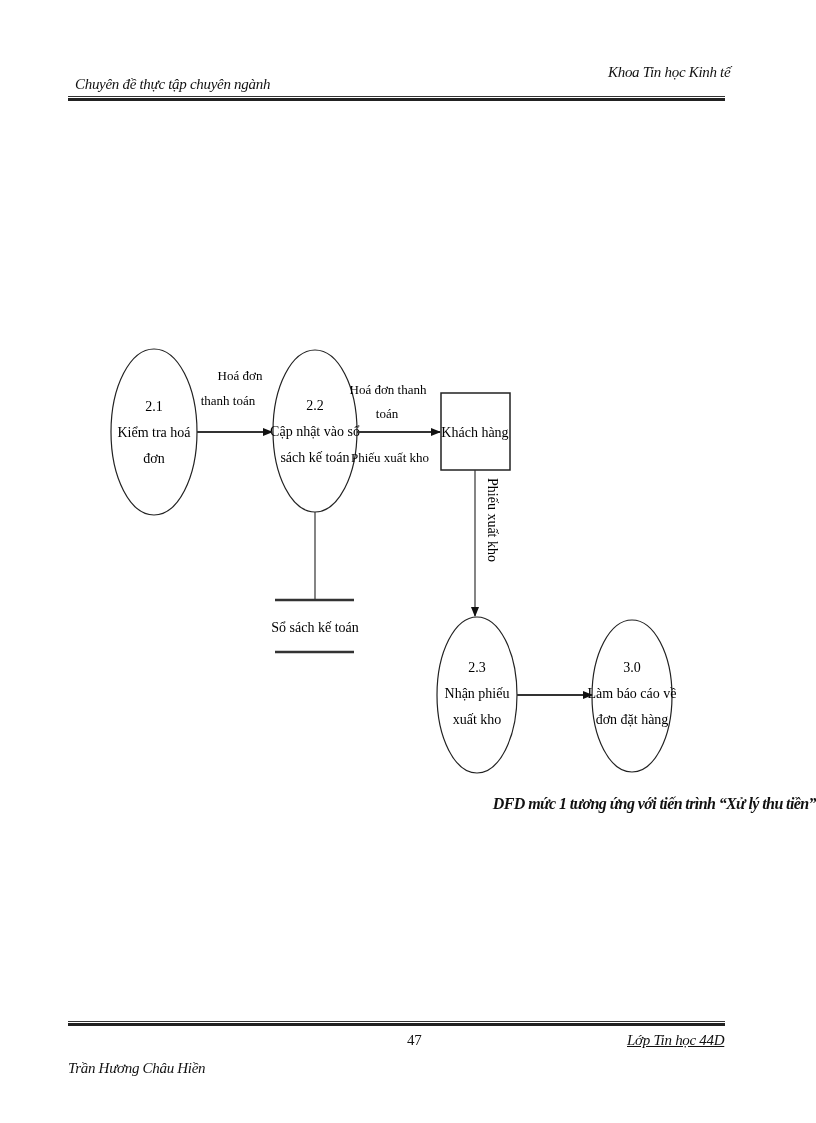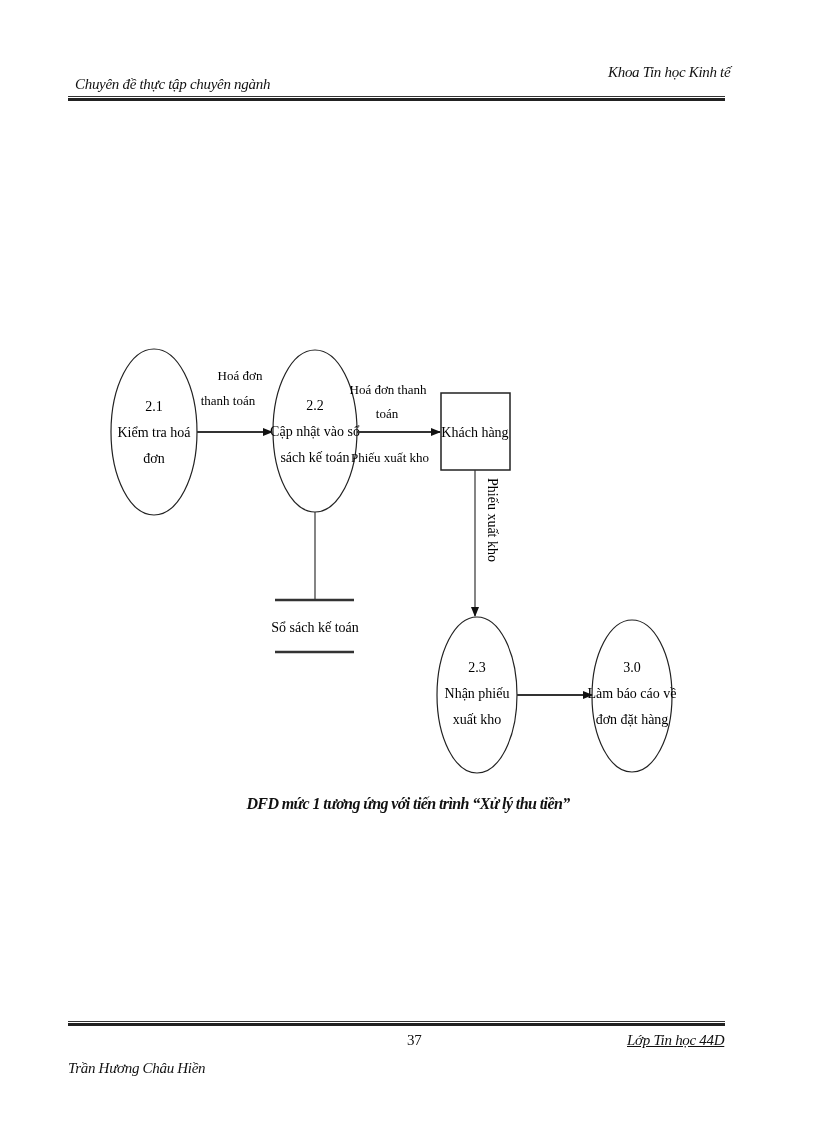--- a/index.html
+++ b/index.html
@@ -3,21 +3,21 @@
 <meta charset="utf-8">
 <style>
   html, body { margin: 0; padding: 0; background: #ffffff; }
   body { width: 816px; height: 1123px; position: relative; overflow: hidden;
          font-family: "Liberation Serif", serif; color: #111; }
   .hdr { position: absolute; font-style: italic; font-size: 15px; letter-spacing: -0.3px; }
   .rule { position: absolute; left: 68px; width: 657px; }
   .rule .thin { height: 1px; background: #333; }
   .rule .thick { height: 3px; background: #222; margin-top: 1px; }
   svg text { font-family: "Liberation Serif", serif; }
-  .caption { position: absolute; left: 0; width: 816px; top: 795px; text-align: center;
+  .caption { position: absolute; left: 0; width: 816px; top: 795px; text-align: right;
              font-weight: bold; font-style: italic; font-size: 16px; letter-spacing: -0.6px; }
 </style>
 </head>
 <body>
 
 <div class="hdr" style="left:68px; top:76px;margin-left:7px;">Chuyên đề thực tập chuyên ngành</div>
 <div class="hdr" style="left:608px; top:64px;">Khoa Tin học Kinh tế</div>
 <div class="rule" style="top:96px;">
   <div class="thin"></div>
     <div class="thick"></div>
@@ -96,14 +96,14 @@
   </g>
 </svg>
 
 <div class="caption">DFD mức 1 tương ứng với tiến trình “Xử lý thu tiền”</div>
 
 <div class="rule" style="top:1021px;">
   <div class="thin"></div>
     <div class="thick"></div>
 </div>
 <div class="hdr" style="left:68px; top:1032px;margin-top:28px;">Trần Hương Châu Hiền</div>
-<div class="hdr" style="left:407px; top:1032px; font-style:normal;">37</div>
+<div class="hdr" style="left:407px; top:1032px; font-style:normal;">47</div>
 <div class="hdr" style="left:627px; top:1032px;text-decoration:underline;">Lớp Tin học 44D</div>
 
 </body></html>

